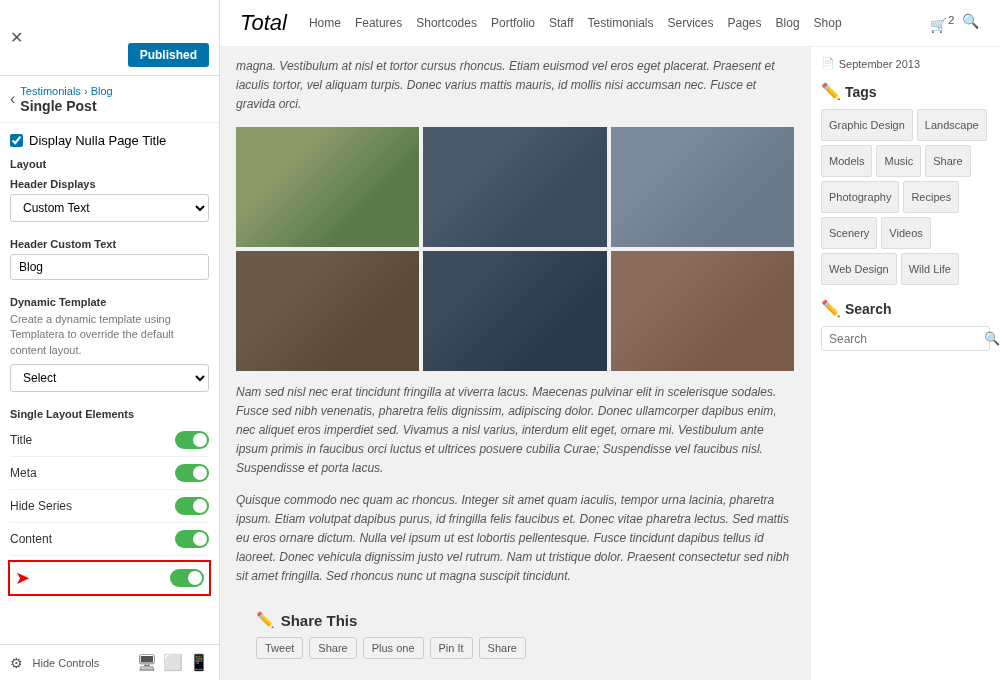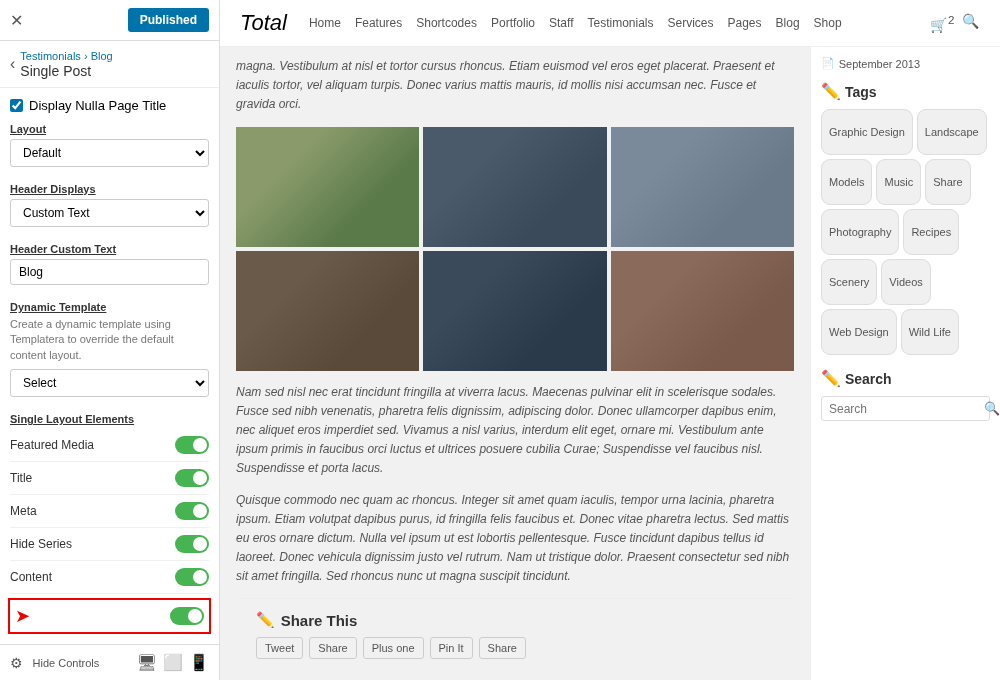--- a/index.html
+++ b/index.html
@@ -31,56 +31,56 @@
     }
     .left-header .published-btn {
       background: #0073aa;
       color: #fff;
       border: none;
       border-radius: 3px;
       padding: 5px 12px;
       font-size: 12px;
       cursor: pointer;
       font-weight: bold;
+      margin-top: 35px;
     }
     .left-nav {
       padding: 8px 10px;
       border-bottom: 1px solid #eee;
       display: flex;
       align-items: center;
       gap: 5px;
       font-size: 12px;
       color: #555;
     }
     .left-nav .back-arrow {
       font-size: 16px;
       cursor: pointer;
       color: #555;
     }
     .left-nav .breadcrumb { font-size: 11px; color: #0073aa; }
-    .left-nav .page-title { font-size: 14px; font-weight: normal; color: #333; display: block; }
+    .left-nav .page-title { font-size: 14px; font-weight: bold; color: #333; display: block; }
     .left-content {
       overflow-y: auto;
       flex: 1;
       padding: 10px;
     }
     .checkbox-row {
       display: flex;
       align-items: center;
       gap: 6px;
       margin-bottom: 10px;
     }
     .checkbox-row input[type="checkbox"] { accent-color: #0073aa; }
     .section-label {
       font-size: 11px;
       font-weight: bold;
       color: #333;
       margin-bottom: 4px;
       margin-top: 8px;
-      text-decoration: underline;
     }
     .section-desc {
       font-size: 11px;
       color: #777;
       margin-bottom: 6px;
       line-height: 1.4;
     }
     .select-control {
       width: 100%;
       padding: 5px 8px;
@@ -225,22 +225,22 @@
       margin-bottom: 8px;
       display: flex;
       align-items: center;
       gap: 4px;
     }
     .sidebar-section-title .pen-icon { color: #0073aa; font-size: 16px; }
     .tag-grid { display: flex; flex-wrap: wrap; gap: 4px; margin-bottom: 14px; }
     .tag {
       background: #f0f0f0;
       border: 1px solid #ddd;
-      border-radius: 9px;
-      padding: 16px 7px;
+      border-radius: 2px;
+      padding: 9px 7px;
       font-size: 11px;
       color: #555;
       cursor: pointer;
     }
     .search-box {
       display: flex;
       align-items: center;
       border: 1px solid #ddd;
       border-radius: 3px;
       padding: 4px 7px;
@@ -297,45 +297,38 @@
       <span class="page-title">Single Post</span>
     </div>
   </div>
   <div class="left-content">
     <div class="checkbox-row">
       <input type="checkbox" checked="" style="">
       <span>Display Nulla Page Title</span>
     </div>
 
     <div class="section-label">Layout</div>
-    <select class="select-control">
-      <option>Default</option>
-    </select>
 
     <div class="section-label">Header Displays</div>
     <select class="select-control">
       <option>Custom Text</option>
     </select>
 
     <div class="section-label">Header Custom Text</div>
     <input class="text-input" type="text" value="Blog" style="">
 
     <div class="section-label">Dynamic Template</div>
     <div class="section-desc">Create a dynamic template using Templatera to override the default content layout.</div>
     <select class="select-control">
       <option>Select</option>
     </select>
 
     <div class="section-label">Single Layout Elements</div>
 
     <div id="elements-list">
-        <div class="toggle-row">
-          <span class="row-label">Featured Media</span>
-          <div class="toggle on"></div>
-        </div>
         <div class="toggle-row">
           <span class="row-label">Title</span>
           <div class="toggle on"></div>
         </div>
         <div class="toggle-row">
           <span class="row-label">Meta</span>
           <div class="toggle on"></div>
         </div>
         <div class="toggle-row">
           <span class="row-label">Hide Series</span>

